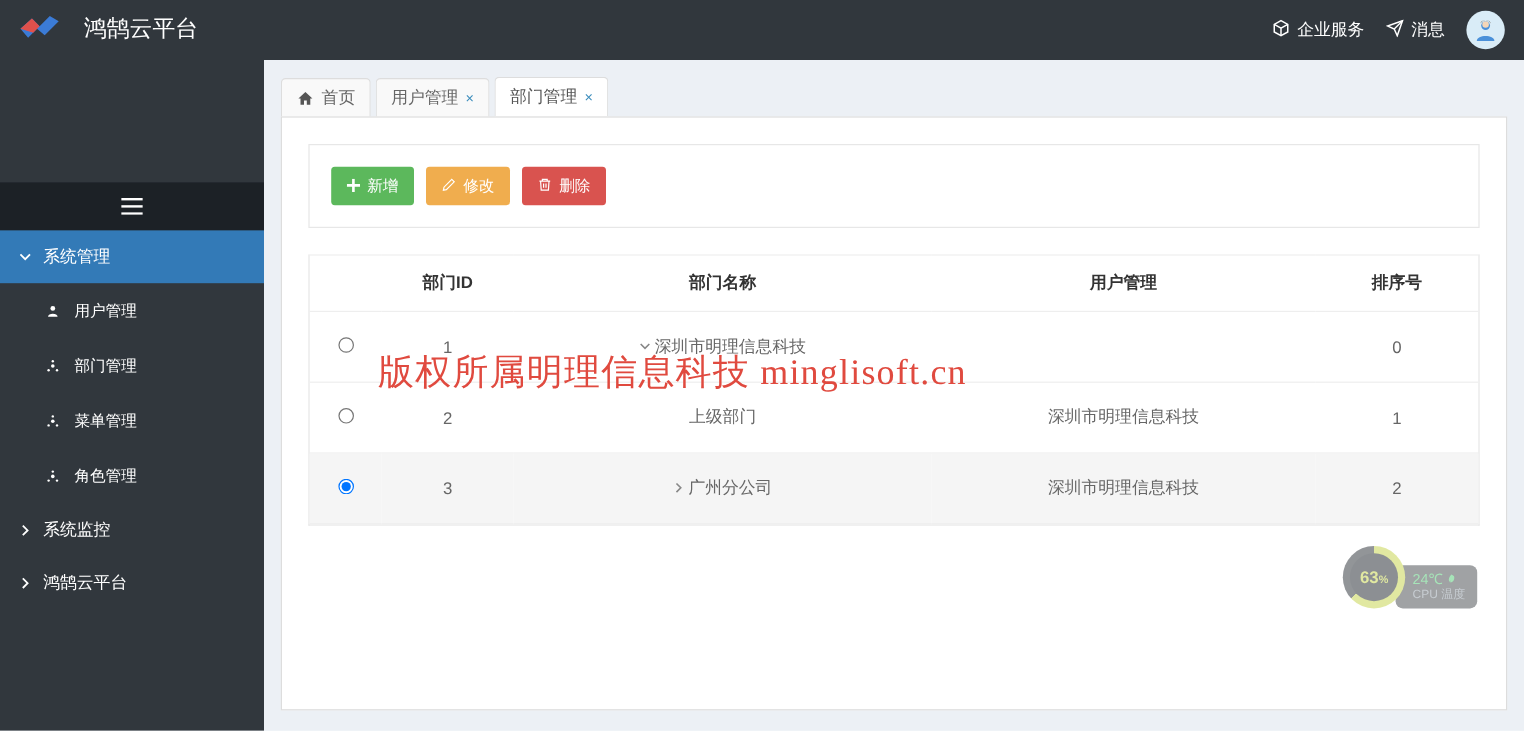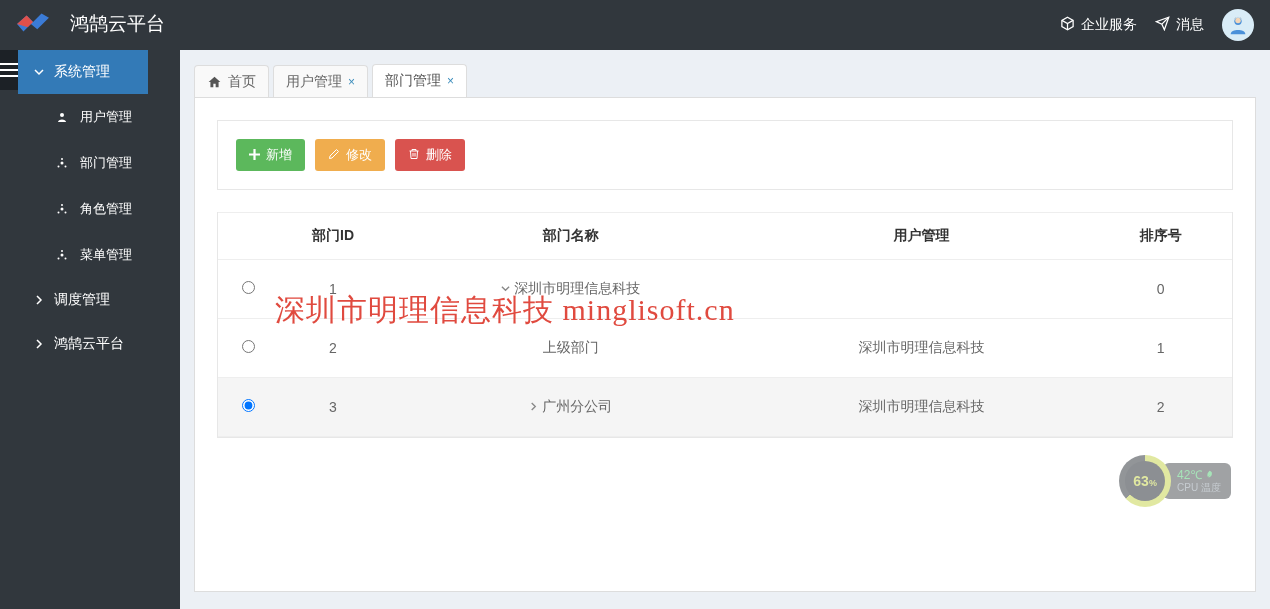--- a/index.html
+++ b/index.html
@@ -12,21 +12,21 @@
 .logo-text { font-size: 19px; font-weight: 500; color: #fff; }
 .header-right { display: flex; align-items: center; gap: 18px; }
 .hdr-link { color: #fff; display: flex; align-items: flex-end; gap: 6px; cursor: pointer; font-size: 14px; }
 .avatar { width: 32px; height: 32px; border-radius: 50%; background: #d9ecf7; display: flex; align-items: center; justify-content: center; cursor: pointer; }
 .avatar svg { width: 22px; height: 22px; }
 
 
 .layout { display: flex; height: calc(100vh - 50px); }
 
 
-.sidebar { width: 180px; background: #31373d; color: #a7b1c2; display: flex; flex-direction: row; }
+.sidebar { width: 220px; background: #31373d; color: #a7b1c2; display: flex; flex-direction: column; justify-content: center; }
 .toggle-bar { background: #1c2126; height: 40px; display: flex; align-items: center; justify-content: center; cursor: pointer; }
 .toggle-bar svg { width: 18px; height: 14px; fill: #fff; }
 .menu { list-style: none; }
 .menu-item { display: flex; align-items: center; gap: 10px; padding: 13px 16px; cursor: pointer; color: #fff; font-size: 14px; }
 .menu-item.active { background: #337ab7; }
 .menu-item .chev { width: 10px; }
 .submenu { list-style: none; }
 .submenu li { display: flex; align-items: center; gap: 10px; padding: 14px 16px 14px 38px; cursor: pointer; color: #fff; font-size: 13px; }
 .submenu .ico { width: 14px; display: inline-flex; }
 
@@ -51,21 +51,21 @@
 .tbl th { padding: 14px 10px; border-top: 1px solid #eee; border-bottom: 1px solid #eee; color: #333; font-weight: 700; text-align: center; font-size: 14px; }
 .tbl td { padding: 20px 10px; border-bottom: 1px solid #eee; text-align: center; color: #666; font-size: 14px; }
 .tbl tbody tr.selected { background: #f5f5f5; }
 .radio-cell { width: 60px; }
 .id-cell { width: 110px; }
 .expand-arr { color: #888; margin-right: 4px; display: inline-block; }
 
 .watermark { position: absolute; top: 192px; left: 80px; font-size: 30px; color: #e04a3f; font-family: SimSun, serif; pointer-events: none; white-space: nowrap; letter-spacing: 1px; }
 
 
-.cpu-widget { position: absolute; right: 24px; bottom: 84px; display: flex; align-items: center; pointer-events: none; opacity: 0.55; }
+.cpu-widget { position: absolute; right: 24px; bottom: 84px; display: flex; align-items: flex-end; pointer-events: none; opacity: 0.55; }
 .gauge { width: 52px; height: 52px; border-radius: 50%; position: relative; background: conic-gradient(#c9d755 0deg 227deg, #3a3f45 227deg 360deg); display: flex; align-items: center; justify-content: center; }
 .gauge::before { content: ""; position: absolute; width: 40px; height: 40px; background: #2f353b; border-radius: 50%; }
 .gauge-text { position: relative; color: #c9d755; font-size: 14px; font-weight: 600; }
 .gauge-text small { font-size: 9px; }
 .temp-pill { background: rgba(50,55,60,0.85); border-radius: 6px; padding: 5px 10px 5px 14px; margin-left: -8px; color: #9aa4ad; font-size: 10px; line-height: 1.2; }
 .temp-val { color: #5fcf7f; font-size: 12px; display: flex; align-items: center; gap: 3px; }
 
 
 .inner-scroll::-webkit-scrollbar { width: 14px; }
 .inner-scroll::-webkit-scrollbar-track { background: #f1f1f1; }
@@ -151,39 +151,39 @@
           </li>
         <li>
             <span class="ico">
               <svg width="12" height="12" viewBox="0 0 24 24" fill="#fff">
                 <circle cx="12" cy="12" r="3"></circle>
                 <circle cx="5" cy="19" r="2"></circle>
                 <circle cx="19" cy="19" r="2"></circle>
                 <circle cx="12" cy="4" r="2"></circle>
               </svg>
             </span>
-            <span>角色管理</span>
+            <span>菜单管理</span>
           </li>
         <li>
             <span class="ico">
               <svg width="12" height="12" viewBox="0 0 24 24" fill="#fff">
                 <circle cx="12" cy="12" r="3"></circle>
                 <circle cx="5" cy="19" r="2"></circle>
                 <circle cx="19" cy="19" r="2"></circle>
                 <circle cx="12" cy="4" r="2"></circle>
               </svg>
             </span>
-            <span>菜单管理</span>
+            <span>角色管理</span>
           </li>
       </ul>
       <li class="menu-item">
           <span class="chev"><svg width="10" height="10" viewBox="0 0 10 10">
               <path d="M3 1 L7 5 L3 9" stroke="#fff" stroke-width="1.5" fill="none"></path>
             </svg></span>
-          <span>调度管理</span>
+          <span>系统监控</span>
         </li>
       <li class="menu-item">
           <span class="chev"><svg width="10" height="10" viewBox="0 0 10 10">
               <path d="M3 1 L7 5 L3 9" stroke="#fff" stroke-width="1.5" fill="none"></path>
             </svg></span>
           <span>鸿鹄云平台</span>
         </li>
     </ul>
   </div>
 
@@ -264,29 +264,29 @@
                 <td><span class="expand-arr"><svg width="9" height="9" viewBox="0 0 10 10">
                         <path d="M3 1 L7 5 L3 9" stroke="#888" stroke-width="1.5" fill="none"></path>
                       </svg></span><span>广州分公司</span></td>
                 <td>深圳市明理信息科技</td>
                 <td>2</td>
               </tr>
             </tbody>
           </table>
         </div>
 
-        <div class="watermark">深圳市明理信息科技 minglisoft.cn</div>
+        <div class="watermark">版权所属明理信息科技 minglisoft.cn</div>
 
         <div class="cpu-widget">
           <div class="gauge">
             <div class="gauge-text"><span>63</span><small>%</small></div>
           </div>
           <div class="temp-pill">
             <div class="temp-val">
-                <span>42℃</span>
+                <span>24℃</span>
                 <svg width="9" height="9" viewBox="0 0 24 24" fill="#5fcf7f">
                   <path d="M12 2 C7 7 5 12 7 18 C10 16 14 14 16 10 C14 13 11 16 8 19 C15 21 20 14 18 6 C16 4 14 3 12 2"></path>
                 </svg>
               </div>
             <div>CPU 温度</div>
           </div>
         </div>
       </div>
     </div>
   </div>

